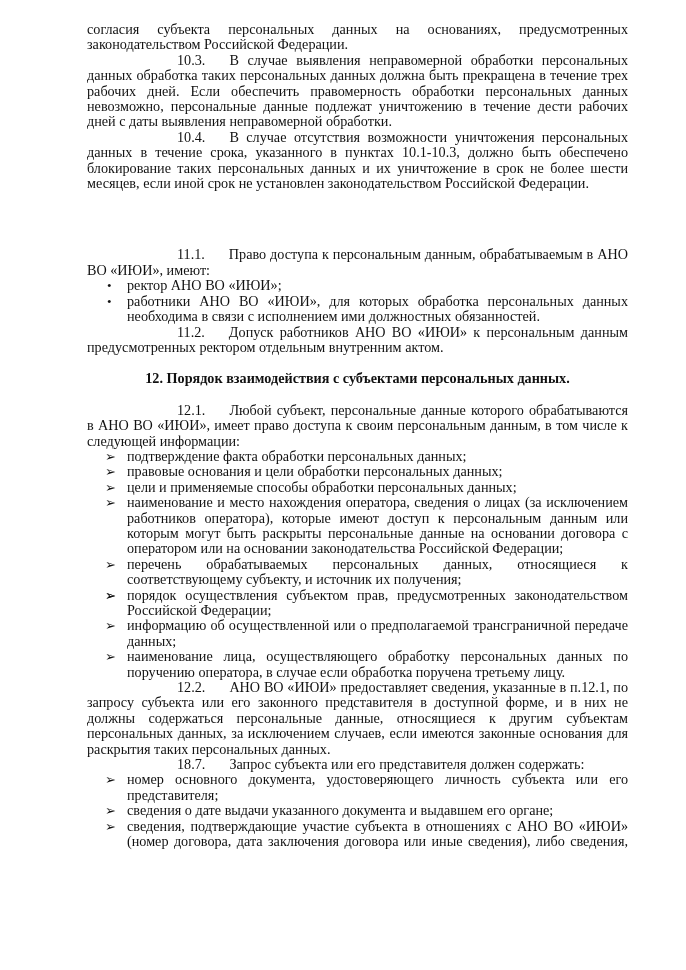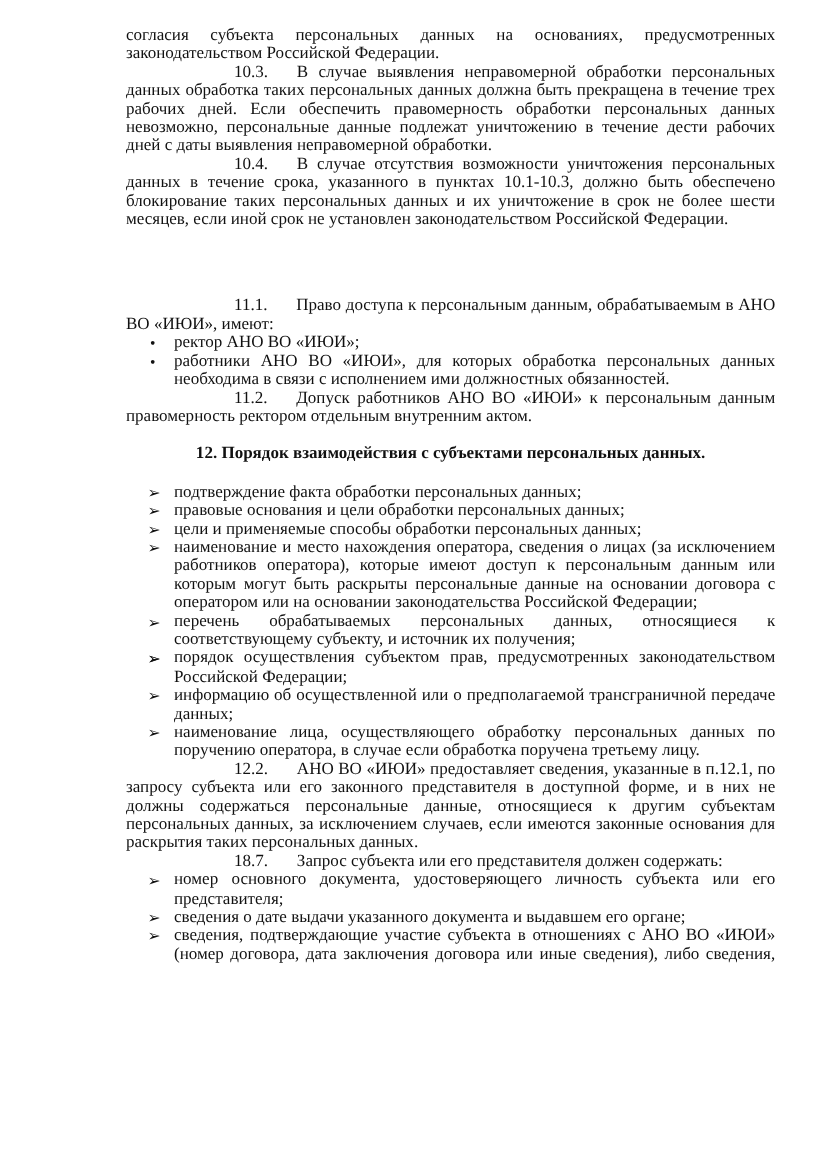--- a/index.html
+++ b/index.html
@@ -4,21 +4,21 @@
 <style>
   html, body { margin: 0; padding: 0; background: #ffffff; }
   body {
     width: 686px; height: 970px; overflow: hidden; position: relative;
     font-family: "Liberation Serif", "DejaVu Serif", serif;
     color: #111;
     font-size: 14.2px;
     line-height: 15.4px;
   }
   .page {
-    position: absolute; left: 105px; top: 22px; width: 541px;
+    position: absolute; left: 87px; top: 22px; width: 541px;
   }
   p { margin: 0; text-align: justify; text-align-last: left; }
   .ind { text-indent: 45px; }
   .num { display: inline-block; min-width: 0; margin-right: 24px; }
   h2 {
     margin: 0; font-size: 14.2px; font-weight: bold; text-align: center;
     line-height: 15.4px;
   }
   .gap-big { height: 39px; }
   .gap-h { height: 17px; }
@@ -48,28 +48,29 @@
 
   <div class="gap-h"></div>
 
   <p class="ind"><span class="num">11.1.</span><span>Право доступа к персональным данным, обрабатываемым в АНО ВО «ИЮИ», имеют:</span></p>
 
   <ul>
     <li class="dot"><span class="mk">•</span><span>ректор АНО ВО «ИЮИ»;</span></li>
     <li class="dot"><span class="mk">•</span><span>работники АНО ВО «ИЮИ», для которых обработка персональных данных необходима в связи с исполнением ими должностных обязанностей.</span></li>
   </ul>
 
-  <p class="ind"><span class="num">11.2.</span><span>Допуск работников АНО ВО «ИЮИ» к персональным данным правомерность ректором отдельным внутренним актом.</span></p>
+  <p class="ind"><span class="num">11.2.</span><span>Допуск работников АНО ВО «ИЮИ» к персональным данным предусмотренных ректором отдельным внутренним актом.</span></p>
 
   <div class="gap-before-h2"></div>
 
   <h2>12. Порядок взаимодействия с субъектами персональных данных.</h2>
 
   <div class="gap-h2"></div>
 
+  <p class="ind"><span class="num">12.1.</span><span>Любой субъект, персональные данные которого обрабатываются в АНО ВО «ИЮИ», имеет право доступа к своим персональным данным, в том числе к следующей информации:</span></p>
 
   <ul>
     <li class="arr"><span class="mk">➢</span><span>подтверждение факта обработки персональных данных;</span></li>
     <li class="arr"><span class="mk">➢</span><span>правовые основания и цели обработки персональных данных;</span></li>
     <li class="arr"><span class="mk">➢</span><span>цели и применяемые способы обработки персональных данных;</span></li>
     <li class="arr"><span class="mk">➢</span><span>наименование и место нахождения оператора, сведения о лицах (за исключением работников оператора), которые имеют доступ к персональным данным или которым могут быть раскрыты персональные данные на основании договора с оператором или на основании законодательства Российской Федерации;</span></li>
     <li class="arr"><span class="mk">➢</span><span>перечень обрабатываемых персональных данных, относящиеся к соответствующему субъекту, и источник их получения;</span></li>
     <li class="arr"><span class="mk">➢</span></li>
     <li class="arr"><span class="mk">➢</span><span>порядок осуществления субъектом прав, предусмотренных законодательством Российской Федерации;</span></li>
     <li class="arr"><span class="mk">➢</span><span>информацию об осуществленной или о предполагаемой трансграничной передаче данных;</span></li>

